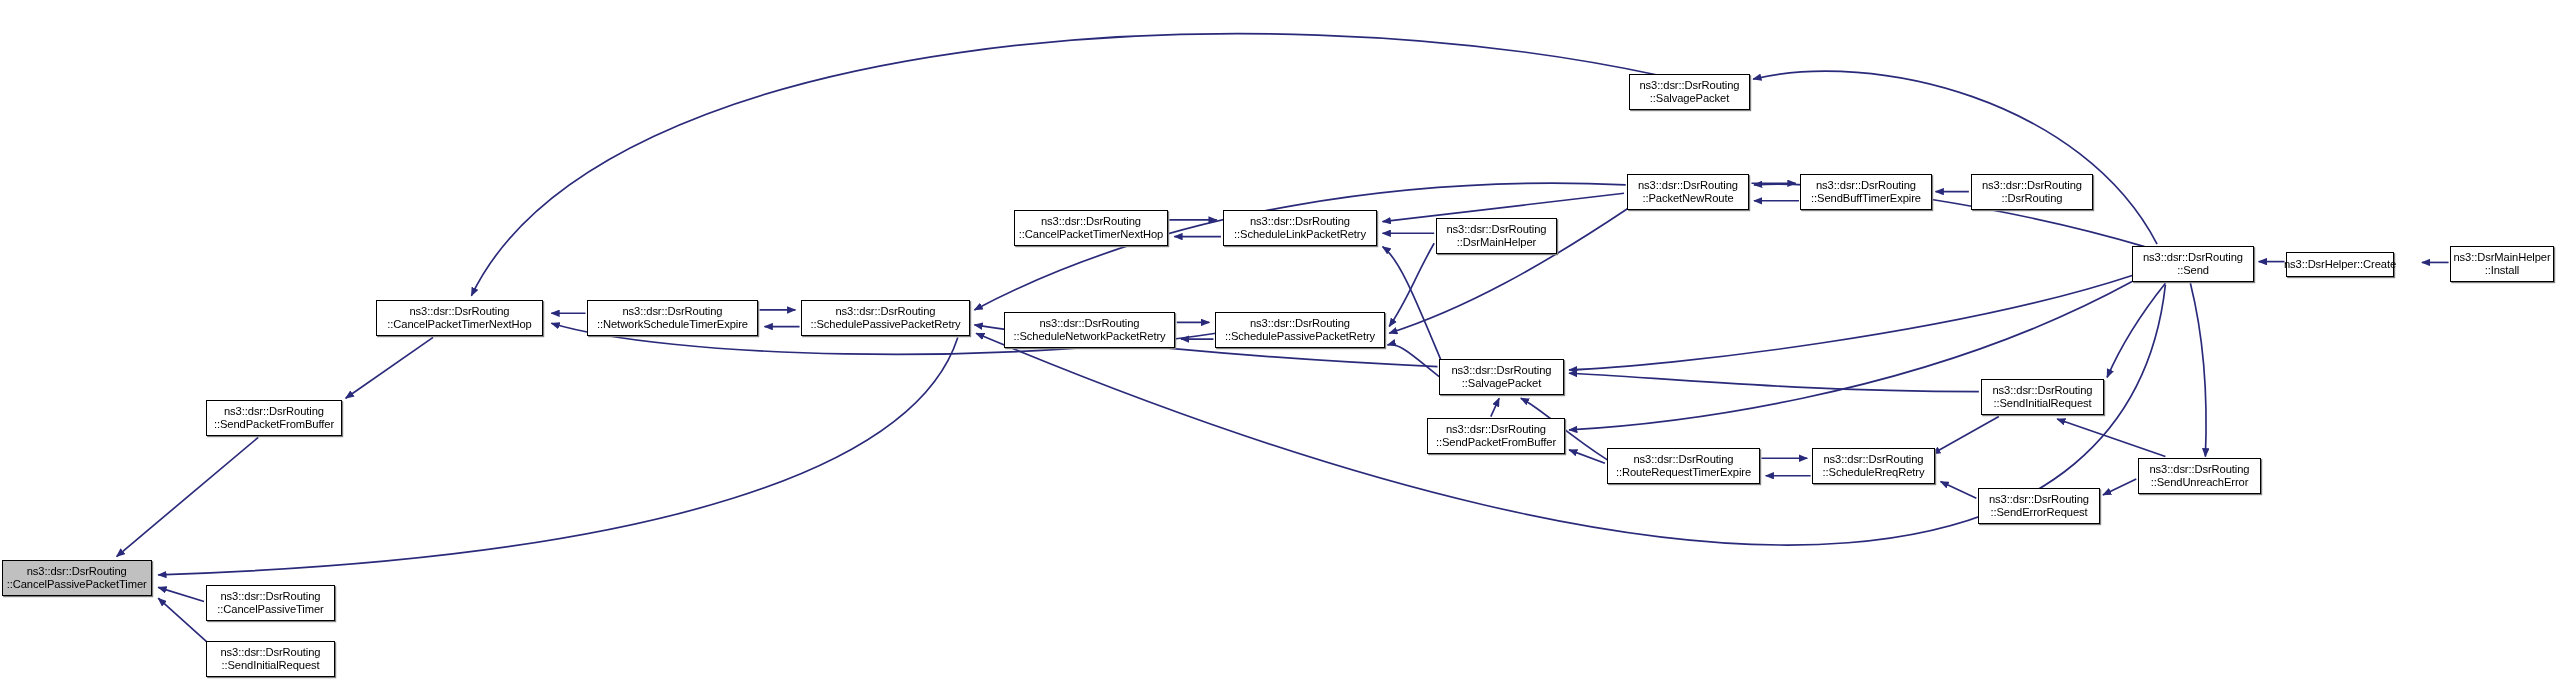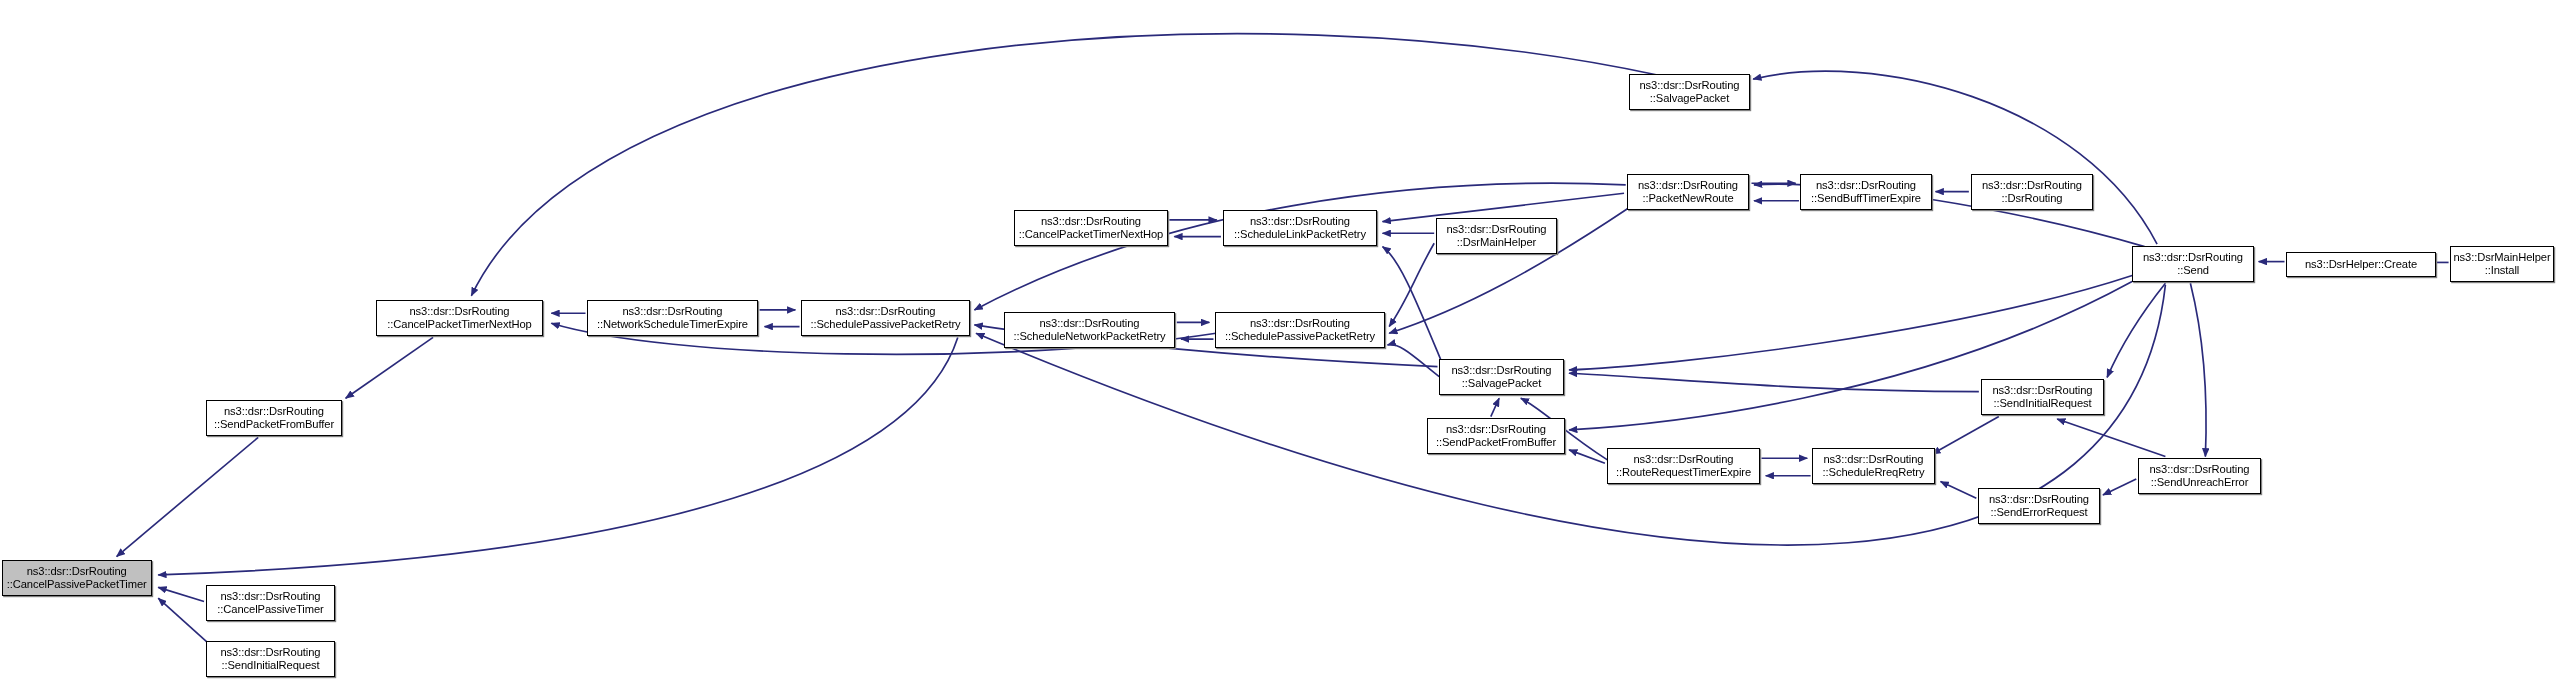--- a/index.html
+++ b/index.html
@@ -185,21 +185,21 @@
         <span class="ln">::SendErrorRequest</span>
       </div>
       <div class="node" style="left: 2138px; top: 458px; width: 123px; height: 36px; border-color: rgb(0, 0, 0); background: rgb(255, 255, 255);">
         <span class="ln">ns3::dsr::DsrRouting</span>
         <span class="ln">::SendUnreachError</span>
       </div>
       <div class="node" style="left: 2132px; top: 246px; width: 122px; height: 36px; border-color: rgb(0, 0, 0); background: rgb(255, 255, 255);">
         <span class="ln">ns3::dsr::DsrRouting</span>
         <span class="ln">::Send</span>
       </div>
-      <div class="node" style="left: 2286px; top: 252px; width: 150px; height: 25px; border-color: rgb(0, 0, 0); background: rgb(255, 255, 255);">
+      <div class="node" style="left: 2286px; top: 252px; width: 108px; height: 25px; border-color: rgb(0, 0, 0); background: rgb(255, 255, 255);">
         <span class="ln">ns3::DsrHelper::Create</span>
       </div>
       <div class="node" style="left: 2450px; top: 246px; width: 104px; height: 36px; border-color: rgb(0, 0, 0); background: rgb(255, 255, 255); align-items: center;">
         <span class="ln">ns3::DsrMainHelper</span>
         <span class="ln">::Install</span>
       </div>
     </div>
 </div>
 
 

